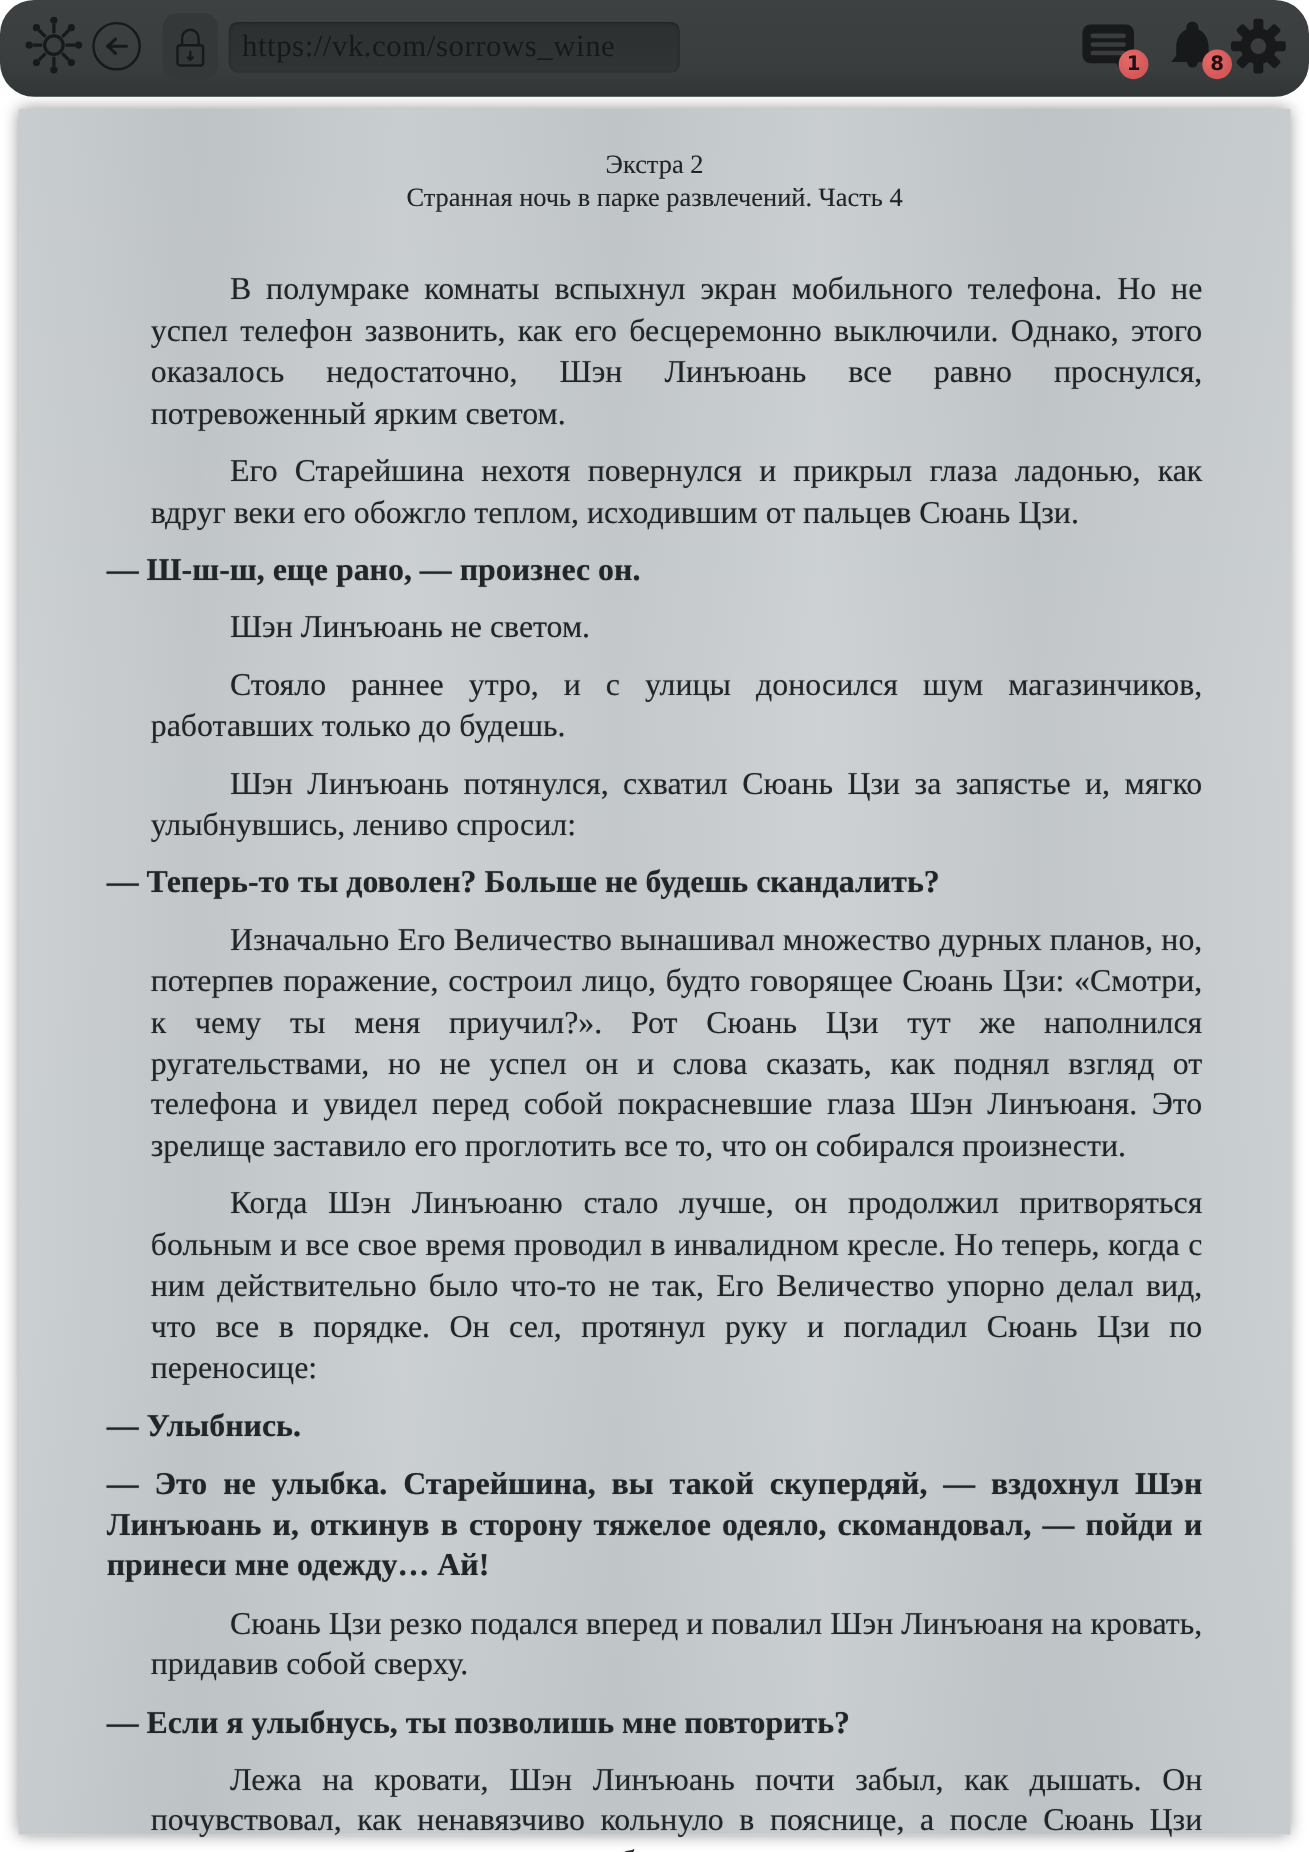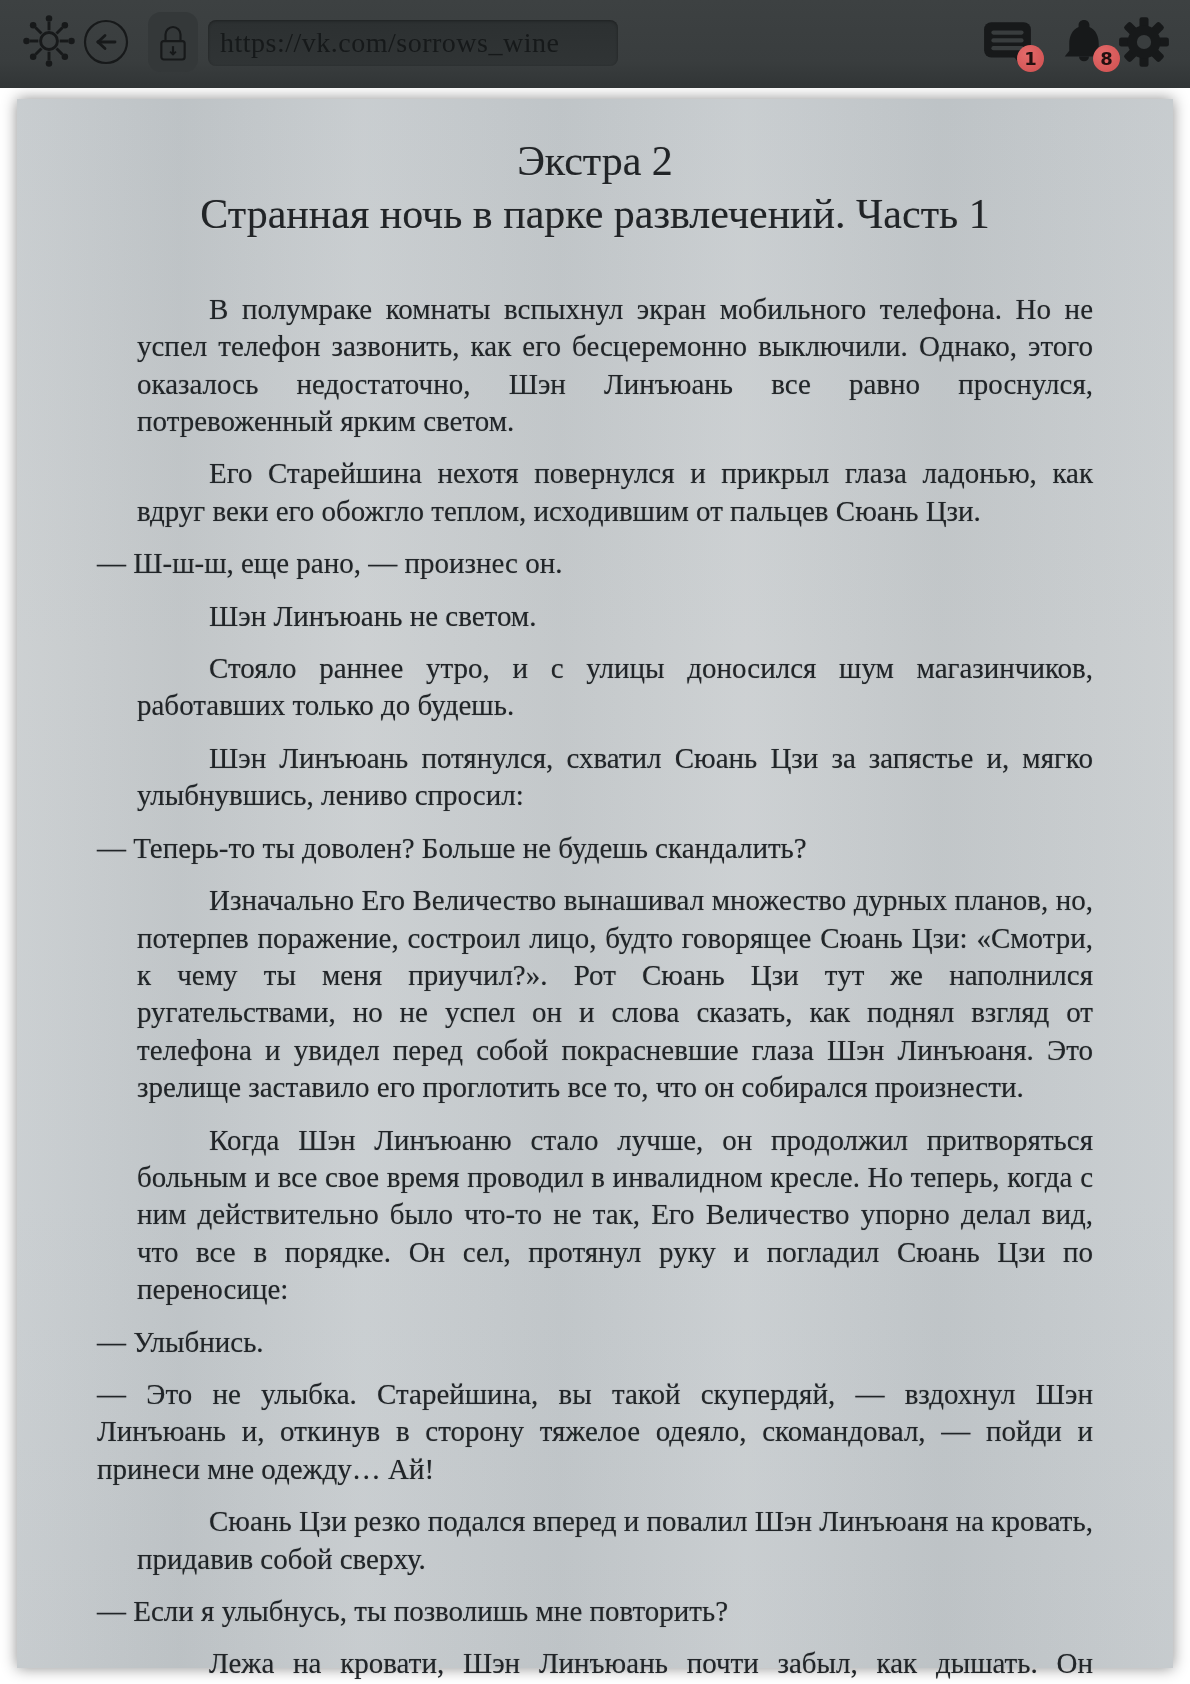--- a/index.html
+++ b/index.html
@@ -11,20 +11,21 @@
       radial-gradient(420px 300px at 8% 96%, rgba(122,74,62,0.35), rgba(0,0,0,0) 70%),
       radial-gradient(500px 360px at 96% 90%, rgba(90,110,112,0.30), rgba(0,0,0,0) 70%),
       linear-gradient(178deg, #34393a 0%, #3c4143 5%, #838b90 9%, #79828 10%, #788186 26%, #6e777b 48%, #606769 72%, #4f5557 92%, #474c4e 100%);
   }
 
   
   .topbar {
     position: absolute; left: 0; top: 0; width: 1190px; height: 88px;
     background: linear-gradient(180deg, #3d4142 0%, #393d3e 70%, #313536 100%);
     z-index: 5;
+    border-radius: 31px;
   }
   .icon-btn { position: absolute; background: transparent; border: none; padding: 0; cursor: pointer; }
   .hub { left: 22px; top: 12px; }
   .back { left: 82px; top: 18px; }
   .lockbtn {
     left: 148px; top: 12px; width: 50px; height: 60px;
     background: #343839; border-radius: 13px;
     display: flex; align-items: center; justify-content: center;
   }
   .urlbar {
@@ -55,30 +56,30 @@
     background:
       linear-gradient(90deg, rgba(255,255,255,0.07) 0%, rgba(60,70,75,0.05) 14%, rgba(255,255,255,0.08) 30%,
                       rgba(70,80,85,0.04) 47%, rgba(255,255,255,0.09) 63%, rgba(70,80,85,0.05) 80%, rgba(255,255,255,0.06) 100%),
       linear-gradient(180deg, #c4c9cc 0%, #c9cdcf 35%, #c7cccf 70%, #c3c8cb 100%);
     box-shadow: 0 0 14px rgba(0,0,0,0.45);
     padding: 36px 80px 0 80px;
     color: #24272a;
   }
   .title-block { text-align: center; margin-bottom: 50px; }
   .title-block div {
-    font-size: 42px; line-height: 1.26; font-weight: 400; color: #212427;
+    font-size: 24px; line-height: 1.26; font-weight: 400; color: #212427;
     text-shadow: 0 1px 1px rgba(255,255,255,0.25), 0 0 1px rgba(30,34,36,0.4);
   }
   .para {
     font-size: 29px; line-height: 1.29; margin: 0 0 15px 0;
     text-align: justify; color: #212528;
     text-shadow: 0 0 1px rgba(33,37,40,0.45);
   }
   .para.indent { text-indent: 72px; margin-left: 40px; }
-  .para.dialogue { text-indent: 0; }
+  .para.dialogue { text-indent: 0; font-weight: bold; }
 
   .svgicon { display: block; }
 </style>
 </head>
 <body>
 
 <div class="topbar">
 
   <button class="icon-btn hub">
     <svg class="svgicon" width="54" height="58" viewBox="0 0 48 48">
@@ -163,21 +164,21 @@
         <circle cx="23" cy="23" r="14.5"></circle>
       </g>
       <circle cx="23" cy="23" r="6.3" fill="#393d3e"></circle>
     </svg>
   </button>
 </div>
 
 <div class="page">
   <div class="title-block">
     <div>Экстра 2</div>
-    <div>Странная ночь в парке развлечений. Часть 1</div>
+    <div>Странная ночь в парке развлечений. Часть 4</div>
   </div>
   <div>
       <p class="para indent">В полумраке комнаты вспыхнул экран мобильного телефона. Но не успел телефон зазвонить, как его бесцеремонно выключили. Однако, этого оказалось недостаточно, Шэн Линъюань все равно проснулся, потревоженный ярким светом.</p>
       <p class="para indent">Его Старейшина нехотя повернулся и прикрыл глаза ладонью, как вдруг веки его обожгло теплом, исходившим от пальцев Сюань Цзи.</p>
       <p class="para dialogue">— Ш-ш-ш, еще рано, — произнес он.</p>
       <p class="para indent">Шэн Линъюань не светом.</p>
       <p class="para indent">Стояло раннее утро, и с улицы доносился шум магазинчиков, работавших только до будешь.</p>
       <p class="para indent">Шэн Линъюань потянулся, схватил Сюань Цзи за запястье и, мягко улыбнувшись, лениво спросил:</p>
       <p class="para dialogue">— Теперь-то ты доволен? Больше не будешь скандалить?</p>
       <p class="para indent">Изначально Его Величество вынашивал множество дурных планов, но, потерпев поражение, состроил лицо, будто говорящее Сюань Цзи: «Смотри, к чему ты меня приучил?». Рот Сюань Цзи тут же наполнился ругательствами, но не успел он и слова сказать, как поднял взгляд от телефона и увидел перед собой покрасневшие глаза Шэн Линъюаня. Это зрелище заставило его проглотить все то, что он собирался произнести.</p>

